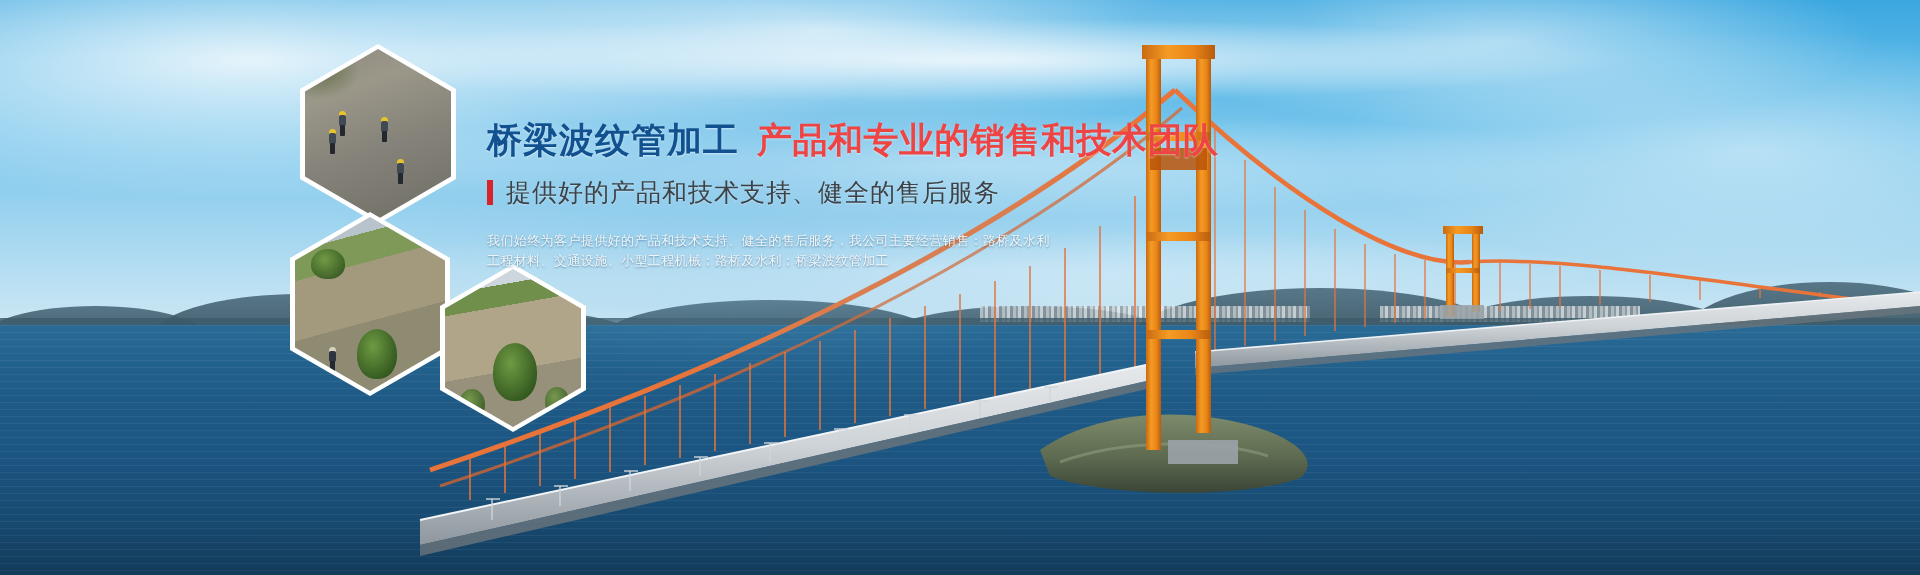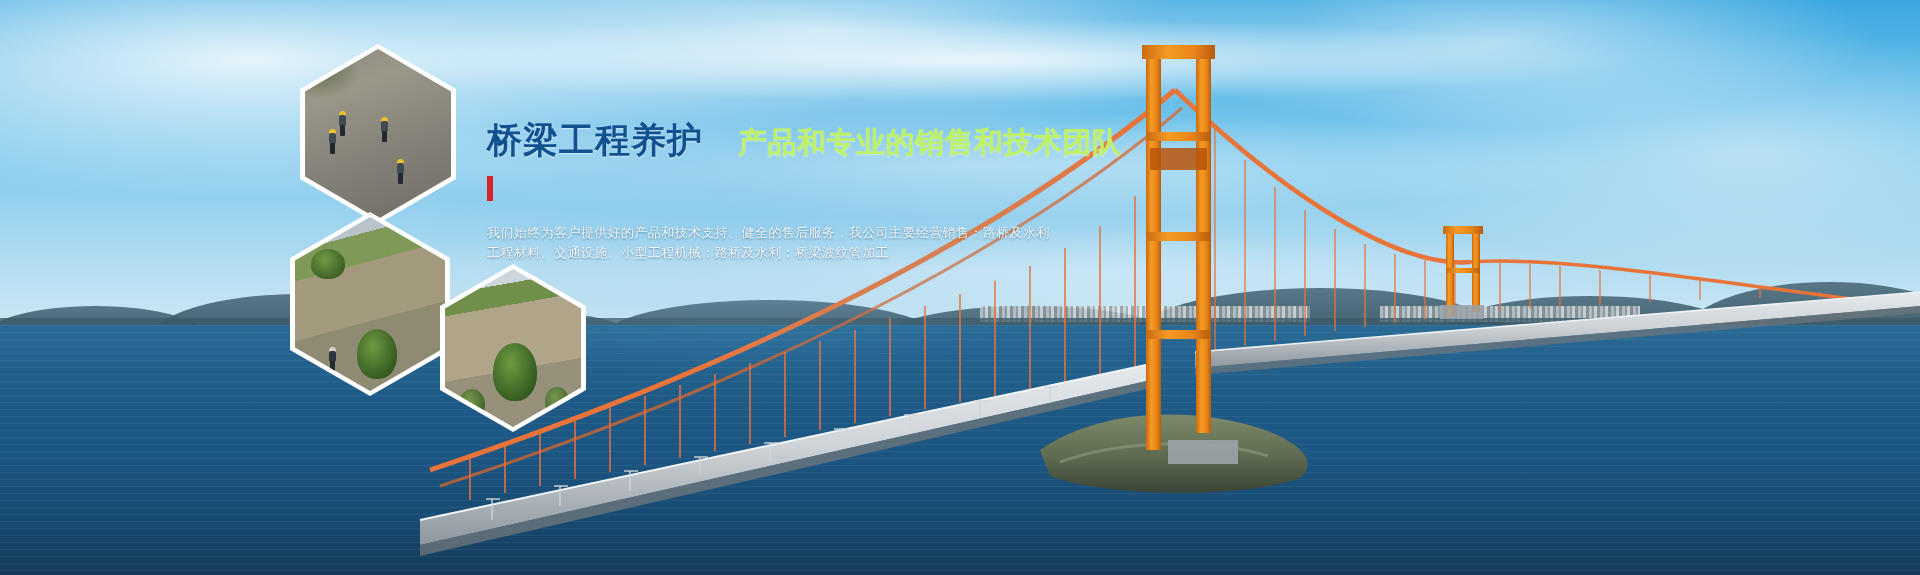--- a/index.html
+++ b/index.html
@@ -131,22 +131,22 @@
   
   .copy { position:absolute; left:487px; top:122px; width:700px; }
 
   .headline { white-space:nowrap; line-height:1; }
   .h-main {
     font-size:35px; font-weight:bold; color:#12518f;
     letter-spacing:1px;
     text-shadow:0 1px 2px rgba(255,255,255,.5);
   }
   .h-sub {
-    font-size:29px; font-weight:bold; color:#bef264;
-    letter-spacing:.5px; margin-left:35px;
+    font-size:35px; font-weight:bold; color:#ef4444;
+    letter-spacing:.5px; margin-left:18px;
     text-shadow:0 1px 2px rgba(255,255,255,.45);
   }
 
   .subline {
     display:flex; align-items:center;
     margin-top:19px;
   }
   .redbar {
     width:6px; height:25px; background:#d8232a; margin-right:13px; flex:none;
   }
@@ -369,25 +369,26 @@
         <div class="tree" style="left:48px; top:74px; width:44px; height:58px;"></div>
         <div class="tree" style="left:14px; top:120px; width:26px; height:30px; opacity:.85;"></div>
         <div class="tree" style="left:100px; top:118px; width:24px; height:28px; opacity:.8;"></div>
       </div>
     </div>
   </div>
 
   <div class="copy">
 
     <div class="headline">
-      <span class="h-main">桥梁工程养护</span><span class="h-sub">产品和专业的销售和技术团队</span>
+      <span class="h-main">桥梁波纹管加工</span><span class="h-sub">产品和专业的销售和技术团队</span>
     </div>
 
     <div class="subline">
       <span class="redbar"></span>
+      <span class="subline-text">提供好的产品和技术支持、健全的售后服务</span>
     </div>
 
     <div class="para">
       <p>我们始终为客户提供好的产品和技术支持、健全的售后服务，我公司主要经营销售：路桥及水利</p>
       <p>工程材料、交通设施、小型工程机械；路桥及水利；桥梁波纹管加工</p>
     </div>
 
   </div>
 
 </div>

